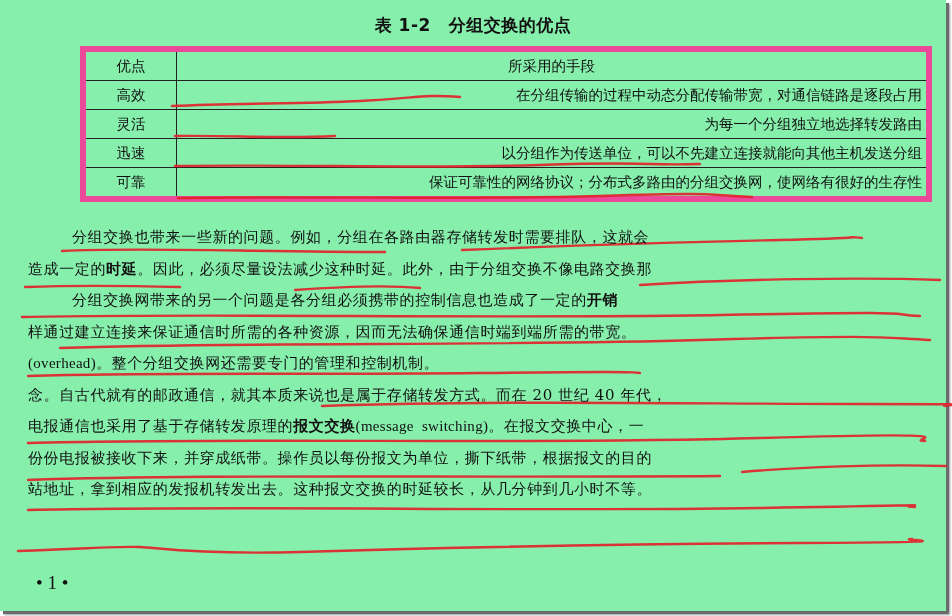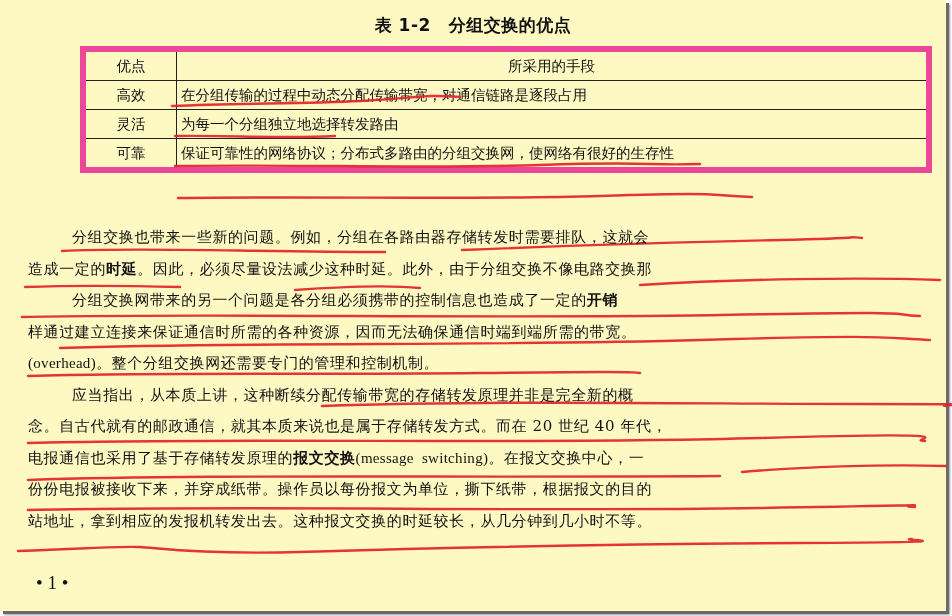--- a/index.html
+++ b/index.html
@@ -5,42 +5,42 @@
   html, body { margin: 0; padding: 0; }
   body {
     width: 952px; height: 616px; overflow: hidden;
     background: #ffffff;
     font-family: "DejaVu Serif", "Liberation Serif", serif;
     color: #111;
     position: relative;
   }
   .page {
     position: absolute; left: 0; top: 0; width: 946px; height: 611px;
-    background: #fef9c3;
+    background: #86efac;
     box-shadow: 3px 3px 0 #6b6b6b, 4px 4px 2px #999;
   }
   .title {
     position: absolute; top: 14px; left: 0; width: 946px; text-align: center;
     font-family: "DejaVu Sans", "Liberation Sans", sans-serif;
     font-weight: bold; font-size: 17px; letter-spacing: 0.5px;
   }
   .title .num { margin-right: 18px; }
   table.adv {
     position: absolute; left: 80px; top: 46px; width: 852px;
     border-collapse: collapse;
     font-size: 14.5px;
     border: 6px solid #ec4899;
   }
   table.adv td, table.adv th {
     border: 1.5px solid #222; height: 28px; padding: 0 4px;
     font-weight: normal; white-space: nowrap;
   }
   table.adv th { text-align: center; }
   table.adv td.k { width: 82px; text-align: center; }
-  table.adv td.v { text-align: left; position: relative; }
+  table.adv td.v { text-align: right; position: relative; }
   .rline { position: absolute; pointer-events: none; overflow: visible; }
   .rline path { fill: none; stroke: #e3222b; stroke-width: 2.4; stroke-linecap: round; opacity: 0.92; }
   .body {
     position: absolute; left: 28px; top: 222px; width: 900px;
     font-size: 15px; letter-spacing: 0.6px;
   }
   .ln { position: relative; height: 31.5px; line-height: 31.5px; white-space: nowrap; }
   .ln.ind { padding-left: 44px; }
   b, .b { font-weight: bold; font-family: "DejaVu Sans", "Liberation Sans", sans-serif; }
   .en { font-family: "Liberation Serif", "DejaVu Serif", serif; letter-spacing: 0.3px; }
@@ -64,20 +64,24 @@
       <th class="k">优点</th>
       <th>所采用的手段</th>
     </tr>
     <tr>
       <td class="k">高效</td>
       <td class="v"><span>在分组传输的过程中动态分配传输带宽，对通信链路是逐段占用</span></td>
     </tr>
     <tr>
       <td class="k">灵活</td>
       <td class="v"><span>为每一个分组独立地选择转发路由</span></td>
+    </tr>
+    <tr>
+      <td class="k">迅速</td>
+      <td class="v"><span>以分组作为传送单位，可以不先建立连接就能向其他主机发送分组</span></td>
     </tr>
     <tr>
       <td class="k">可靠</td>
       <td class="v"><span>保证可靠性的网络协议；分布式多路由的分组交换网，使网络有很好的生存性</span></td>
     </tr>
   </tbody>
     </table>
 
   <svg class="rline" style="left:0;top:0;" width="946" height="611">
 
@@ -110,21 +114,20 @@
 
     <path d="M18 551 C 100 548, 120 546, 140 547 S 200 555, 300 552 S 600 544, 800 543 S 890 540, 912 539"></path>
   </svg>
 
   <div class="body" id="body">
       <div class="ln ind"><span style="white-space: pre;">分组交换也带来一些新的问题。例如，分组在各路由器存储转发时需要排队，这就会</span></div>
       <div class="ln"><span style="white-space: pre;">造成一定的</span><span class="b" style="white-space: pre;">时延</span><span style="white-space: pre;">。因此，必须尽量设法减少这种时延。此外，由于分组交换不像电路交换那</span></div>
       <div class="ln ind"><span style="white-space: pre;">分组交换网带来的另一个问题是各分组必须携带的控制信息也造成了一定的</span><span class="b" style="white-space: pre;">开销</span></div>
       <div class="ln"><span style="white-space: pre;">样通过建立连接来保证通信时所需的各种资源，因而无法确保通信时端到端所需的带宽。</span></div>
       <div class="ln"><span class="en" style="white-space: pre;">(overhead)</span><span style="white-space: pre;">。整个分组交换网还需要专门的管理和控制机制。</span></div>
-      <div class="ln ind"><span style="white-space: pre;">应当指出，从本质上讲，这种断续分配传输带宽的存储转发原理并非是完全新的概</span></div>
       <div class="ln"><span style="white-space: pre;">念。自古代就有的邮政通信，就其本质来说也是属于存储转发方式。而在 20 世纪 40 年代，</span></div>
       <div class="ln"><span style="white-space: pre;">电报通信也采用了基于存储转发原理的</span><span class="b" style="white-space: pre;">报文交换</span><span class="en" style="white-space: pre;">(message  switching)</span><span style="white-space: pre;">。在报文交换中心，一</span></div>
       <div class="ln"><span style="white-space: pre;">份份电报被接收下来，并穿成纸带。操作员以每份报文为单位，撕下纸带，根据报文的目的</span></div>
       <div class="ln"><span style="white-space: pre;">站地址，拿到相应的发报机转发出去。这种报文交换的时延较长，从几分钟到几小时不等。</span></div>
     </div>
 
   <div class="pageno">• 1 •</div>
 </div>
 
 </body></html>

